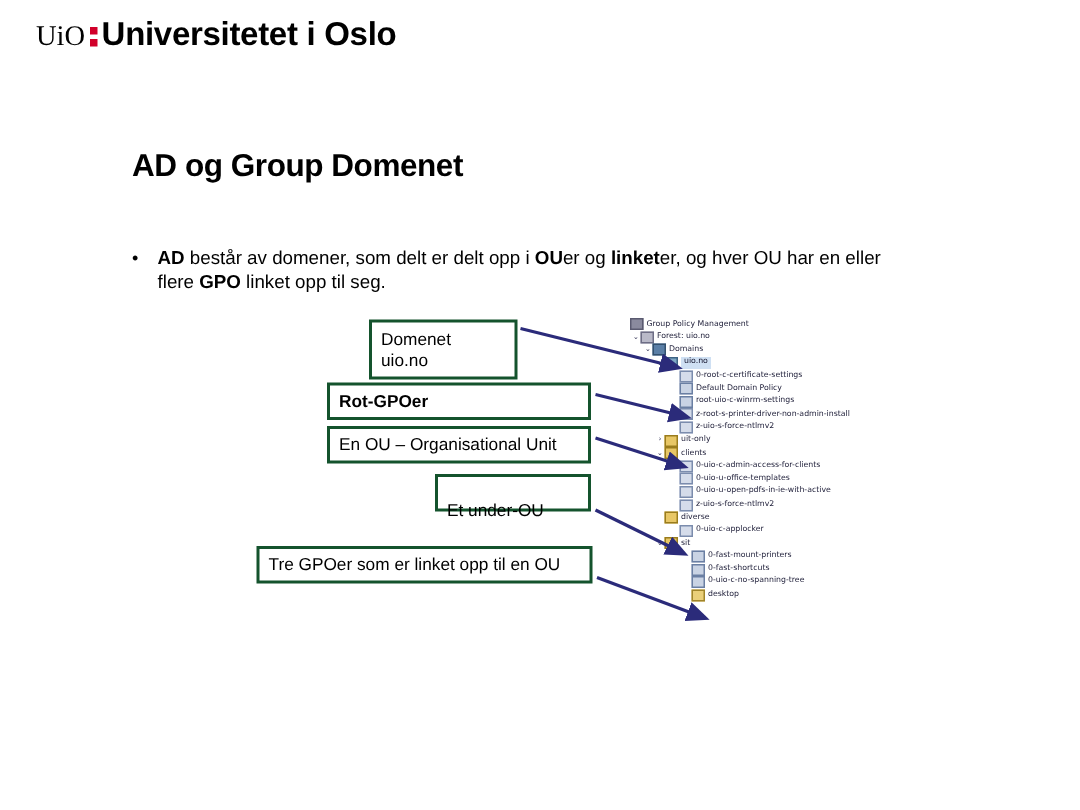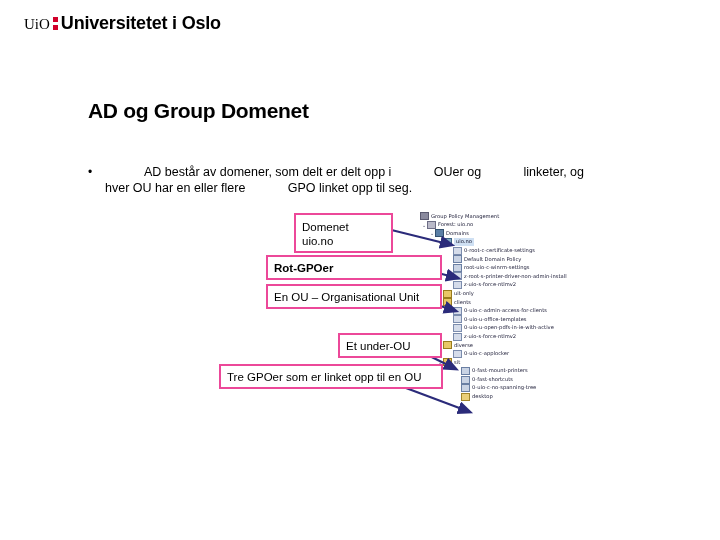--- a/index.html
+++ b/index.html
@@ -28,42 +28,42 @@
     top: 11px;
     font-size: 19px;
     line-height: 24px;
     white-space: nowrap;
     color: #000000;
   }
   #logo .uio-mark {
     font-family: "Liberation Serif", serif;
     font-weight: 400;
     letter-spacing: 0px;
-    font-size: 15px;
+    font-size: 19px;
   }
   #logo .uio-colon {
     display: inline-block;
     position: relative;
     width: 11px;
     height: 15px;
     vertical-align: -2px;
   }
   #logo .uio-colon i {
     position: absolute;
     left: 3px;
     width: 5px;
     height: 5px;
     background: #d1002a;
     display: block;
   }
   #logo .uio-colon i.top { top: 1px; }
   #logo .uio-colon i.bot { top: 9px; }
   #logo .uio-name {
     font-weight: bold;
-    font-size: 18px;
+    font-size: 22px;
     letter-spacing: -0.2px;
   }
 
   
   #slide-title {
     position: absolute;
     left: 88px;
     top: 99px;
     font-size: 21px;
     font-weight: bold;
@@ -87,39 +87,38 @@
     flex: 0 0 17px;
     font-size: 12px;
     line-height: 16px;
     color: #000;
   }
   #bullet-block .bullet-text {
     font-size: 12.5px;
     line-height: 16px;
     color: #000;
   }
-  #bullet-block b { font-weight: normal; margin-left: 39px; }
+  #bullet-block b { font-weight: bold; }
 
   
   .callout {
     position: absolute;
-    border: 2px solid #ec4899;
+    border: 2px solid #14532d;
     background: #ffffff;
     color: #000000;
     font-size: 11.5px;
     line-height: 14px;
     box-sizing: border-box;
     padding: 3px 6px;
     z-index: 5;
-    margin-left: 48px;
   }
   #box-domenet { left: 246px; top: 213px; width: 99px; height: 40px; padding-top: 5px; }
   #box-rotgpo  { left: 218px; top: 255px; width: 176px; height: 25px; padding-top: 4px; font-weight: bold; }
   #box-enou    { left: 218px; top: 284px; width: 176px; height: 25px; padding-top: 4px; }
-  #box-underou { left: 290px; top: 333px; width: 104px; height: 25px; padding-top: 4px; }
+  #box-underou { left: 290px; top: 316px; width: 104px; height: 25px; padding-top: 16px; }
   #box-tregpo  { left: 171px; top: 364px; width: 224px; height: 25px; padding-top: 4px; }
 
   
   #arrows {
     position: absolute;
     left: 0; top: 0;
     width: 720px;
     height: 540px;
     z-index: 4;
     pointer-events: none;

